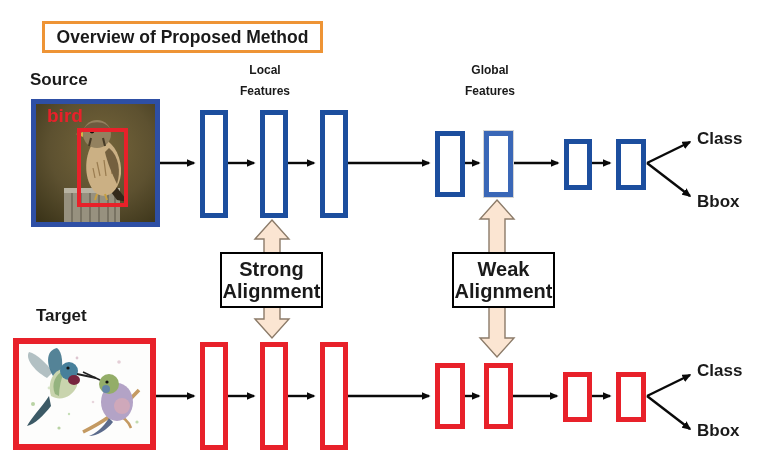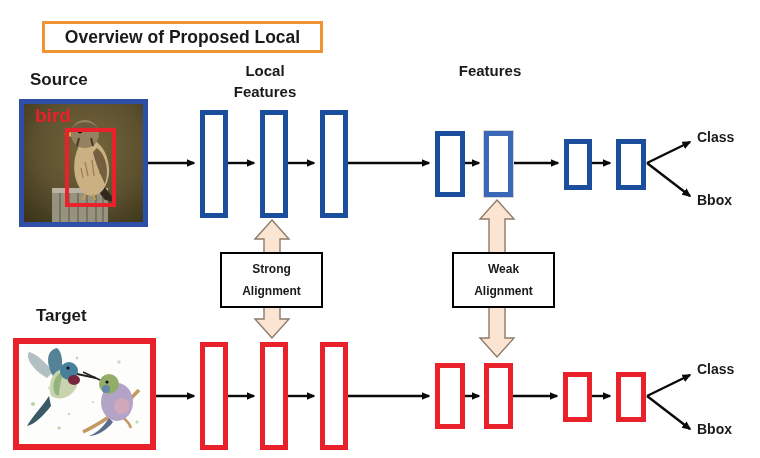--- a/index.html
+++ b/index.html
@@ -2,44 +2,44 @@
 <html><head>
 <meta charset="utf-8">
 <style>
   html,body{margin:0;padding:0;background:#fff;}
   .canvas{position:relative;width:760px;height:458px;background:#fff;overflow:hidden;
           font-family:"Liberation Sans",sans-serif;color:#1a1a1a;}
   .abs{position:absolute;}
   .title-box{left:42px;top:21px;width:281px;height:32px;border:3px solid #EE9435;background:#fff;
              display:flex;align-items:center;justify-content:center;font-weight:bold;font-size:17.5px;z-index:3;box-sizing:border-box;}
   .stream-label{font-weight:bold;font-size:17px;text-align:left;z-index:2;}
-  .feat-label{font-weight:bold;font-size:15px;line-height:21px;text-align:center;width:100px;z-index:2;}
+  .feat-label{font-weight:bold;font-size:12px;line-height:21px;text-align:center;width:100px;z-index:2;}
   .img-frame{box-sizing:border-box;background:#fff;z-index:2;}
-  .src-frame{left:19px;top:99px;width:129px;height:128px;border:5px solid #2E4FA5;}
+  .src-frame{left:31px;top:99px;width:129px;height:128px;border:5px solid #2E4FA5;}
   .tgt-frame{left:13px;top:338px;width:143px;height:112px;border:6px solid #E8212A;}
   .rect{box-sizing:border-box;background:#fff;z-index:2;}
   .rect-blue{border:5px solid #1C4E9E;}
   .rect-blue-light{border:5px solid #3A67B7;outline:1px solid #d4d4d4;}
   .rect-red{border:5px solid #E8212A;}
   .flow-svg{left:0;top:0;width:760px;height:458px;z-index:1;pointer-events:none;}
   .align-box{width:103px;height:56px;border:2px solid #000;background:#fff;z-index:3;box-sizing:border-box;
              display:flex;flex-direction:column;align-items:center;justify-content:center;
-             font-weight:bold;font-size:12px;line-height:22px;text-align:center;}
-  .out-label{font-weight:bold;font-size:14px;z-index:2;}
+             font-weight:bold;font-size:20px;line-height:22px;text-align:center;}
+  .out-label{font-weight:bold;font-size:17px;z-index:2;}
   .bird-tag{left:11px;top:1px;color:#E8212A;font-weight:bold;font-size:19px;z-index:3;}
   .bbox-red{left:41px;top:24px;width:51px;height:79px;border:4px solid #E8212A;box-sizing:border-box;z-index:2;}
   .inner-svg{left:0;top:0;z-index:1;}
 </style>
 </head>
 <body>
 
 <div class="canvas">
 
   <div class="abs title-box">
-    <span>Overview of Proposed Local</span>
+    <span>Overview of Proposed Method</span>
   </div>
 
   <svg class="abs flow-svg" viewBox="0 0 760 458">
     <defs>
       <marker id="ah" markerWidth="9" markerHeight="8" refX="7.5" refY="4" orient="auto" markerUnits="userSpaceOnUse">
         <path d="M0,0 L9,4 L0,8 Z" fill="#0a0a0a"></path>
       </marker>
     </defs>
     <g stroke="#0a0a0a" stroke-width="2.4" fill="none">
       <line x1="148" y1="163" x2="194" y2="163" marker-end="url(#ah)"></line>
@@ -155,20 +155,21 @@
           <circle cx="50" cy="70" r="1.2" fill="#b9d8a6"></circle>
       </g>
     </svg>
   </div>
 
   <div class="abs feat-label" style="left:215px;top:60px;">
     <div>Local</div>
     <div>Features</div>
   </div>
   <div class="abs feat-label" style="left:440px;top:60px;">
+    <div>Global</div>
     <div>Features</div>
   </div>
 
   <div class="abs rect rect-blue" style="left:200px;top:110px;width:28px;height:108px;"></div>
   <div class="abs rect rect-blue" style="left:260px;top:110px;width:28px;height:108px;"></div>
   <div class="abs rect rect-blue" style="left:320px;top:110px;width:28px;height:108px;"></div>
   <div class="abs rect rect-blue" style="left:435px;top:131px;width:30px;height:66px;"></div>
   <div class="abs rect rect-blue-light" style="left:484px;top:131px;width:29px;height:66px;"></div>
   <div class="abs rect rect-blue" style="left:564px;top:139px;width:28px;height:51px;"></div>
   <div class="abs rect rect-blue" style="left:616px;top:139px;width:30px;height:51px;"></div>

